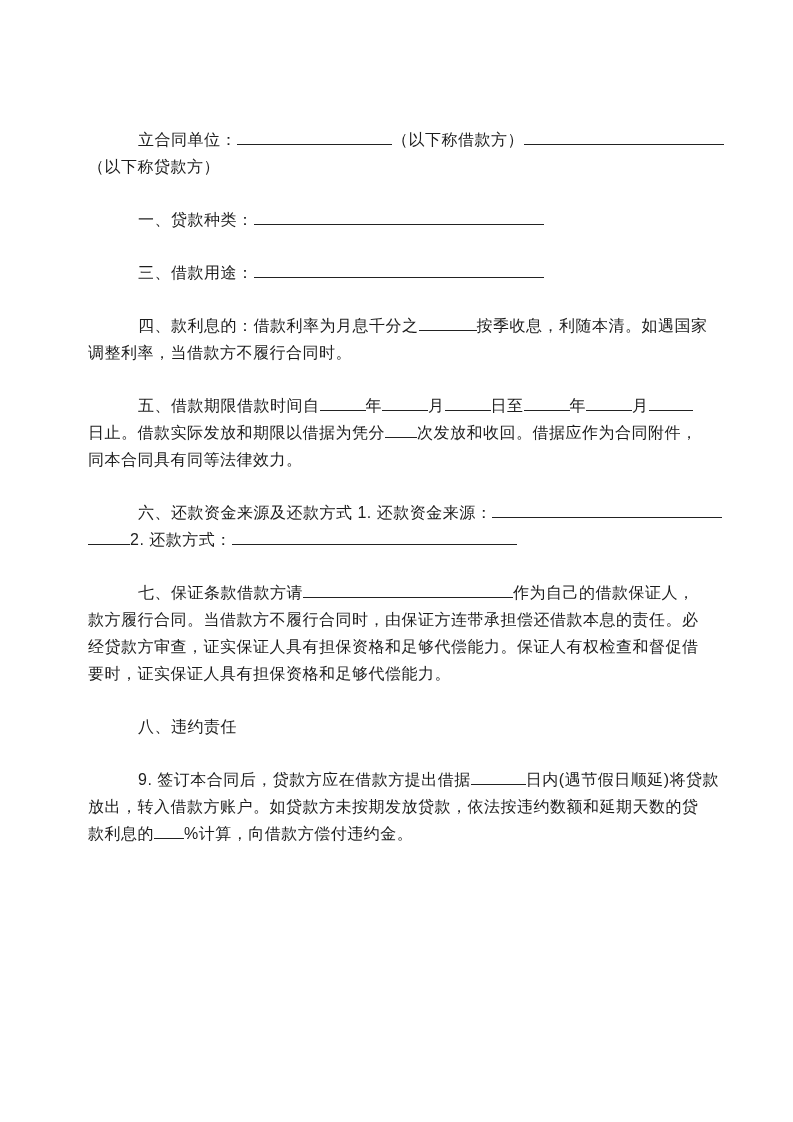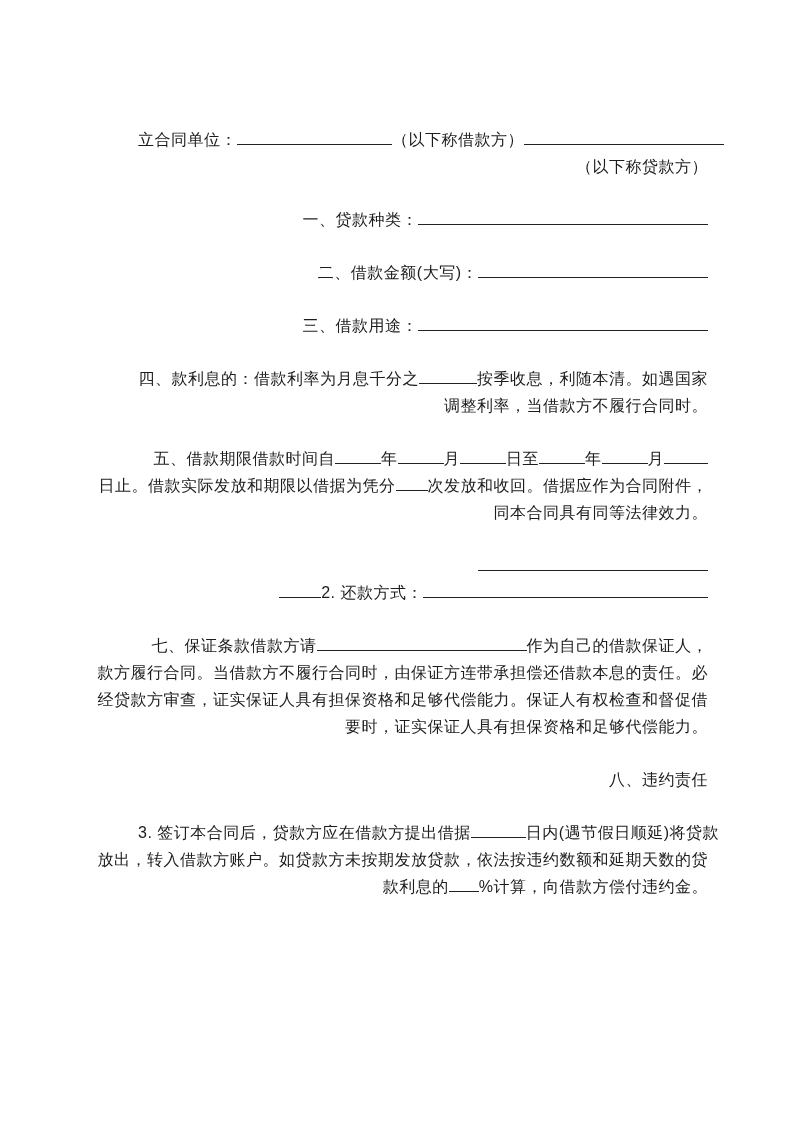--- a/index.html
+++ b/index.html
@@ -30,21 +30,20 @@
     letter-spacing: 0.5px;
   }
   .para {
     margin: 0 0 26px 0;
   }
   .para:last-child {
     margin-bottom: 0;
   }
   .line {
     white-space: nowrap;
-    text-align: right;
   }
   .line.first {
     padding-left: 50px;
   }
   .blank {
     display: inline-block;
     height: 15px;
     border-bottom: 1px solid #222222;
     vertical-align: baseline;
   }
@@ -55,46 +54,43 @@
 <div class="page">
   <div class="doc" style="color: rgb(28, 28, 28);">
       <div class="para">
         <div class="line first"><span>立合同单位：</span><span class="blank" style="width: 155px; border-bottom-color: rgb(34, 34, 34);"></span><span>（以下称借款方）</span><span class="blank" style="width: 200px; border-bottom-color: rgb(34, 34, 34);"></span></div>
         <div class="line"><span>（以下称贷款方）</span></div>
       </div>
       <div class="para">
         <div class="line first"><span>一、贷款种类：</span><span class="blank" style="width: 290px; border-bottom-color: rgb(34, 34, 34);"></span></div>
       </div>
       <div class="para">
-        <div class="line first"><span>二、借款金额(大写)：</span><span class="blank" style="width: 230px; border-bottom-color: rgb(34, 34, 34);"></span></div>
-      </div>
-      <div class="para">
         <div class="line first"><span>三、借款用途：</span><span class="blank" style="width: 290px; border-bottom-color: rgb(34, 34, 34);"></span></div>
       </div>
       <div class="para">
         <div class="line first"><span>四、款利息的：借款利率为月息千分之</span><span class="blank" style="width: 58px; border-bottom-color: rgb(34, 34, 34);"></span><span>按季收息，利随本清。如遇国家</span></div>
         <div class="line"><span>调整利率，当借款方不履行合同时。</span></div>
       </div>
       <div class="para">
         <div class="line first"><span>五、借款期限借款时间自</span><span class="blank" style="width: 46px; border-bottom-color: rgb(34, 34, 34);"></span><span>年</span><span class="blank" style="width: 46px; border-bottom-color: rgb(34, 34, 34);"></span><span>月</span><span class="blank" style="width: 46px; border-bottom-color: rgb(34, 34, 34);"></span><span>日至</span><span class="blank" style="width: 46px; border-bottom-color: rgb(34, 34, 34);"></span><span>年</span><span class="blank" style="width: 46px; border-bottom-color: rgb(34, 34, 34);"></span><span>月</span><span class="blank" style="width: 44px; border-bottom-color: rgb(34, 34, 34);"></span></div>
         <div class="line"><span>日止。借款实际发放和期限以借据为凭分</span><span class="blank" style="width: 32px; border-bottom-color: rgb(34, 34, 34);"></span><span>次发放和收回。借据应作为合同附件，</span></div>
         <div class="line"><span>同本合同具有同等法律效力。</span></div>
       </div>
       <div class="para">
-        <div class="line first"><span class="blank" style="width: 230px; border-bottom-color: rgb(34, 34, 34);"></span></div>
+        <div class="line first"><span>六、还款资金来源及还款方式  1. 还款资金来源：</span><span class="blank" style="width: 230px; border-bottom-color: rgb(34, 34, 34);"></span></div>
         <div class="line"><span class="blank" style="width: 42px; border-bottom-color: rgb(34, 34, 34);"></span><span>2. 还款方式：</span><span class="blank" style="width: 285px; border-bottom-color: rgb(34, 34, 34);"></span></div>
       </div>
       <div class="para">
         <div class="line first"><span>七、保证条款借款方请</span><span class="blank" style="width: 210px; border-bottom-color: rgb(34, 34, 34);"></span><span>作为自己的借款保证人，</span></div>
         <div class="line"><span>款方履行合同。当借款方不履行合同时，由保证方连带承担偿还借款本息的责任。必</span></div>
         <div class="line"><span>经贷款方审查，证实保证人具有担保资格和足够代偿能力。保证人有权检查和督促借</span></div>
         <div class="line"><span>要时，证实保证人具有担保资格和足够代偿能力。</span></div>
       </div>
       <div class="para">
         <div class="line first"><span>八、违约责任</span></div>
       </div>
       <div class="para">
-        <div class="line first"><span>3. 签订本合同后，贷款方应在借款方提出借据</span><span class="blank" style="width: 55px; border-bottom-color: rgb(34, 34, 34);"></span><span>日内(遇节假日顺延)将贷款</span></div>
+        <div class="line first"><span>9. 签订本合同后，贷款方应在借款方提出借据</span><span class="blank" style="width: 55px; border-bottom-color: rgb(34, 34, 34);"></span><span>日内(遇节假日顺延)将贷款</span></div>
         <div class="line"><span>放出，转入借款方账户。如贷款方未按期发放贷款，依法按违约数额和延期天数的贷</span></div>
         <div class="line"><span>款利息的</span><span class="blank" style="width: 30px; border-bottom-color: rgb(34, 34, 34);"></span><span>%计算，向借款方偿付违约金。</span></div>
       </div>
     </div>
 </div>
 
 </body></html>

